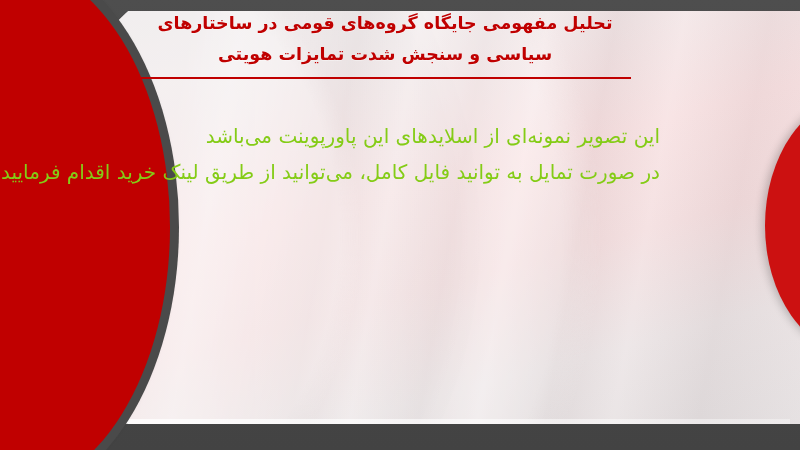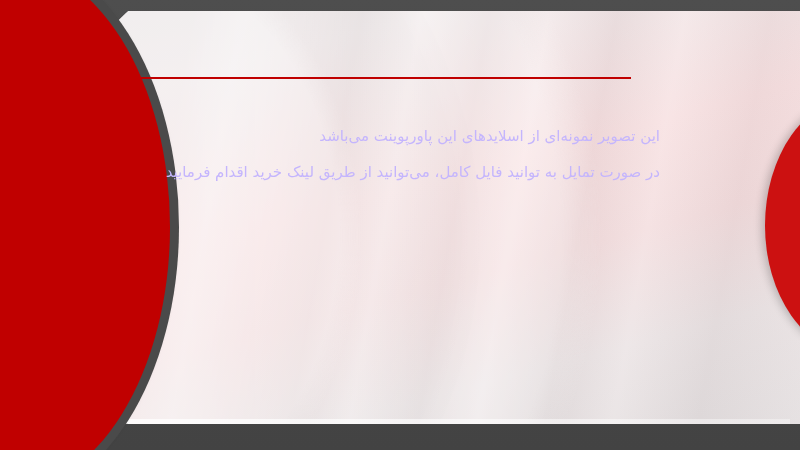--- a/index.html
+++ b/index.html
@@ -105,40 +105,44 @@
   }
 
   
   .body-wrap{
     position:absolute;
     left:140px;top:118px;width:520px;
     text-align:right;
     direction:rtl;
   }
   .body-line{
-    color:#c4b5fd;
-    font-size:15px;
+    color:#84cc16;
+    font-size:20px;
     line-height:36px;
     white-space:nowrap;
   }
 </style>
 </head>
 <body>
 
 <div class="slide">
 
   <div class="frame-bg"></div>
 
   <div class="plate"></div>
   <div class="bands"></div>
   <div class="bottom-sliver"></div>
 
   <div class="left-oval"></div>
   <div class="right-circle"></div>
 
+  <div class="title-wrap">
+    <div class="title-line">تحلیل مفهومی جایگاه گروه‌های قومی در ساختارهای</div>
+    <div class="title-line">سیاسی و سنجش شدت تمایزات هویتی</div>
+  </div>
   <div class="title-rule"></div>
 
   <div class="body-wrap">
     <div class="body-line">این تصویر نمونه‌ای از اسلایدهای این پاورپوینت می‌باشد</div>
     <div class="body-line">در صورت تمایل به توانید فایل کامل، می‌توانید از طریق لینک خرید اقدام فرمایید</div>
   </div>
 
 </div>
 
 </body></html>

